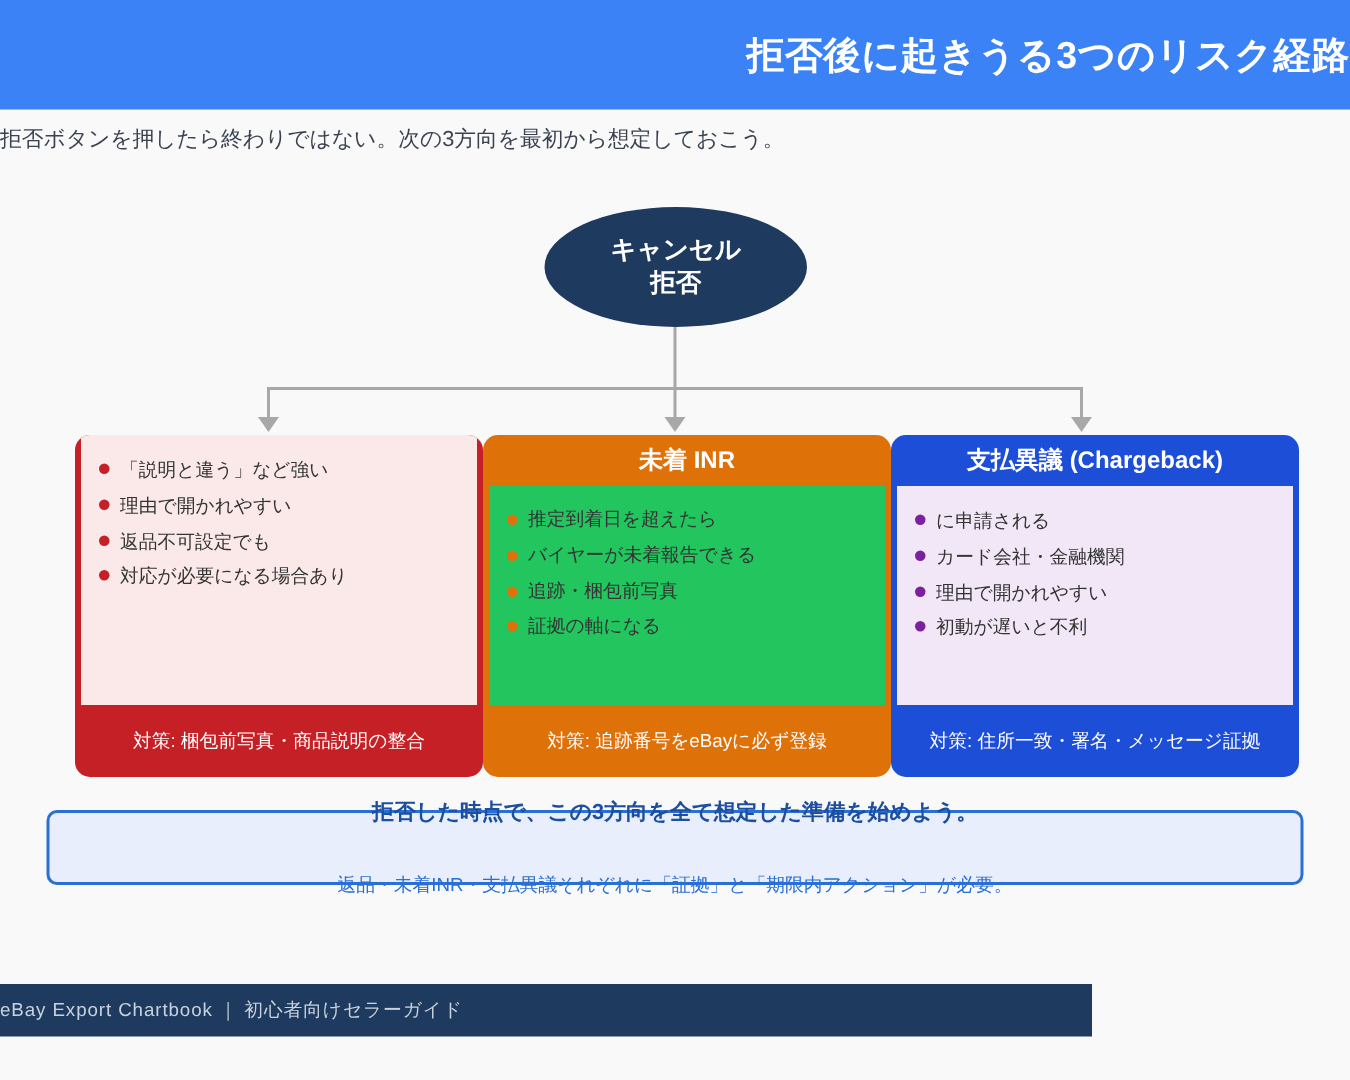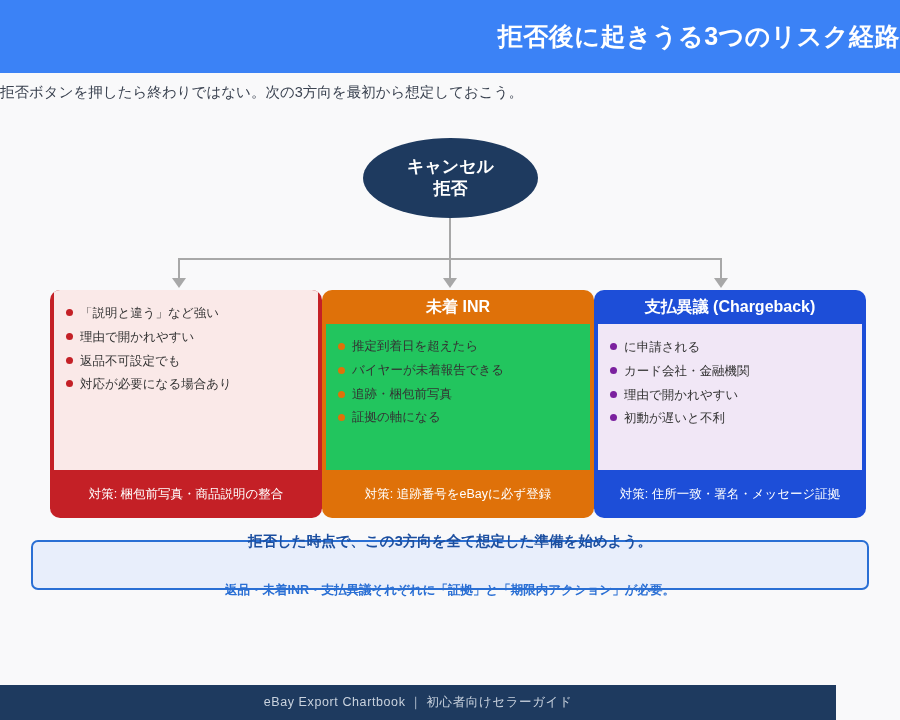--- a/index.html
+++ b/index.html
@@ -88,26 +88,26 @@
     color: #ffffff; font-weight: normal; font-size: 12.5px;
   }
 
   
   .callout {
     position: absolute; left: 31px; top: 540px; width: 838px; height: 50px;
     background: #e8eefb; border: 2px solid #2a6fd4; border-radius: 7px;
     display: flex; flex-direction: column; align-items: center; justify-content: center; gap: 28px;
   }
   .callout-main { font-size: 14.5px; font-weight: bold; color: #1c4fa0; }
-  .callout-sub  { font-size: 12.5px; color: #2a6fd4; margin-top: 3px; font-weight: bold; }
+  .callout-sub  { font-size: 12.5px; color: #2a6fd4; margin-top: 3px; }
 
   
   .footer-bar {
-    position: absolute; left: 0; top: 685px; width: 836px; height: 35px;
-    background: #1e3a5f; display: flex; align-items: center; justify-content: center;
+    position: absolute; left: 0; top: 656px; width: 728px; height: 35px;
+    background: #1e3a5f; display: flex; align-items: center; 
   }
   .footer-text { color: #c9d2de; font-size: 12.5px; letter-spacing: .6px; }
 </style>
 </head>
 <body>
 
 <div id="root">
 
   <div class="header-bar">
     <div class="header-title">拒否後に起きうる3つのリスク経路</div>

